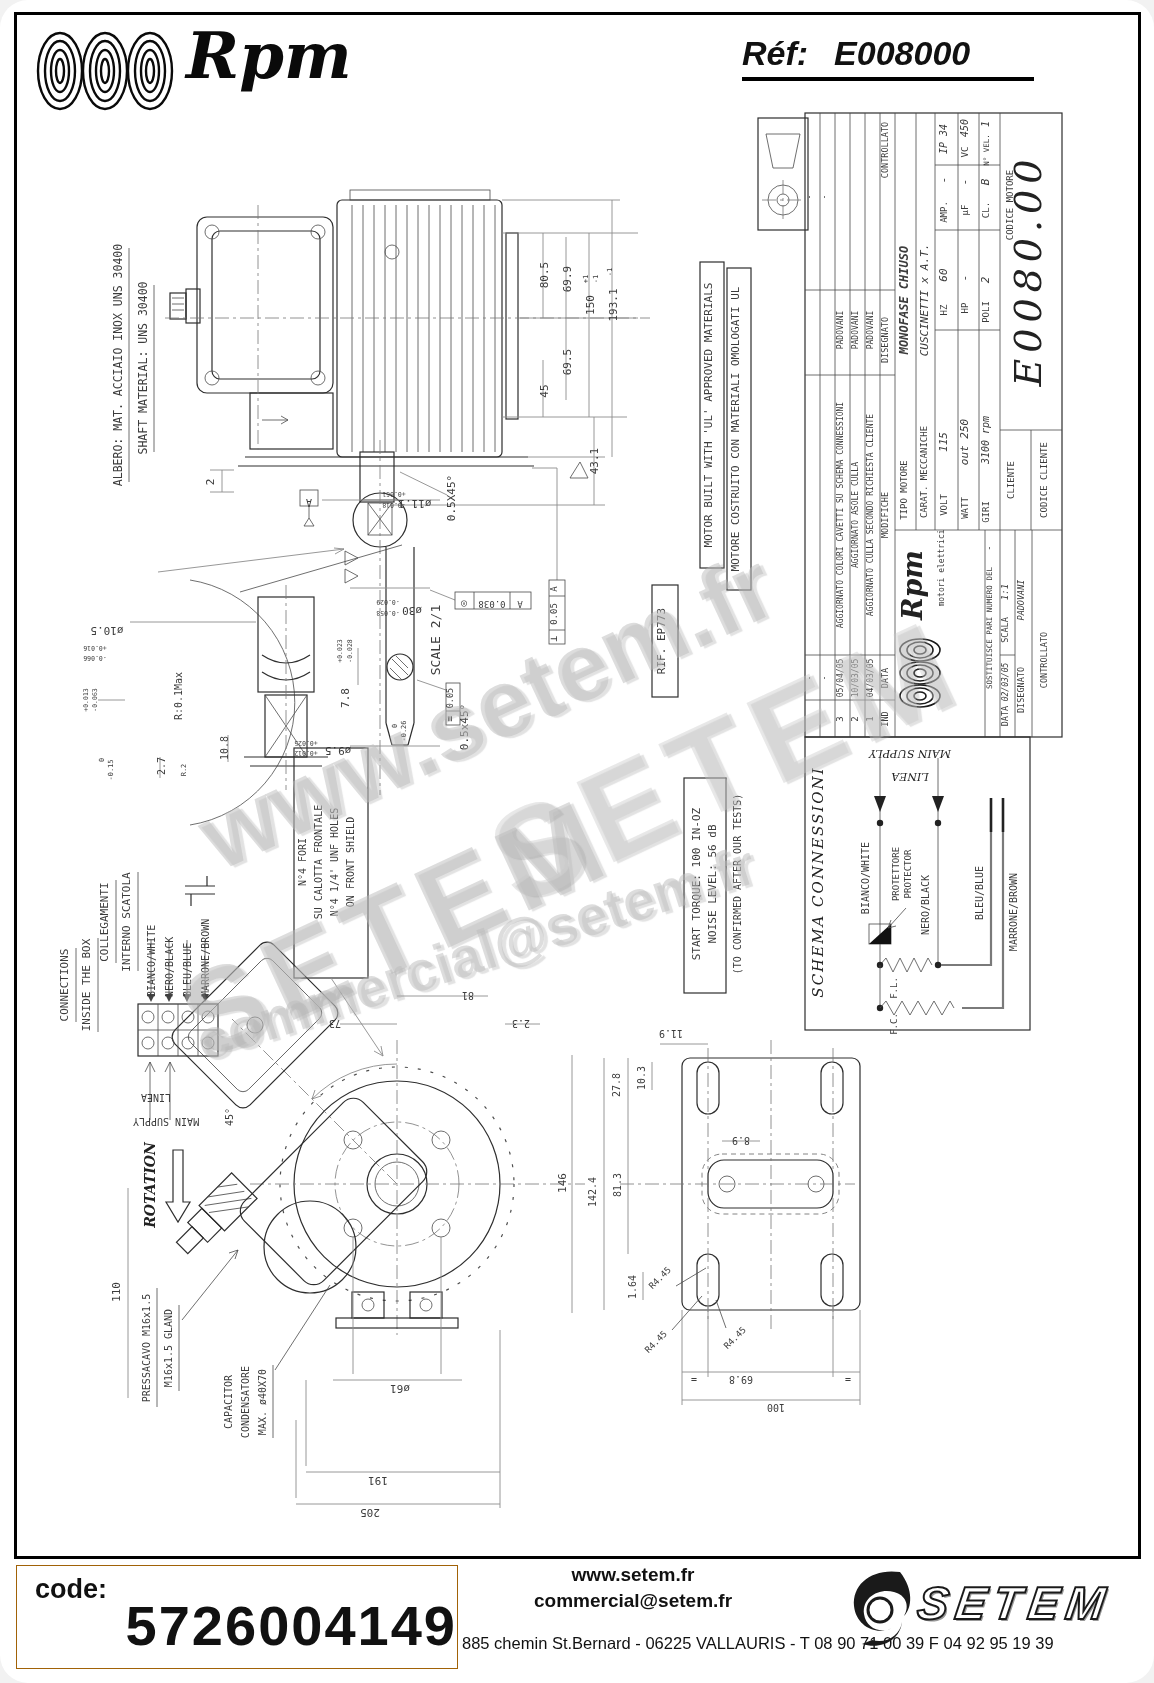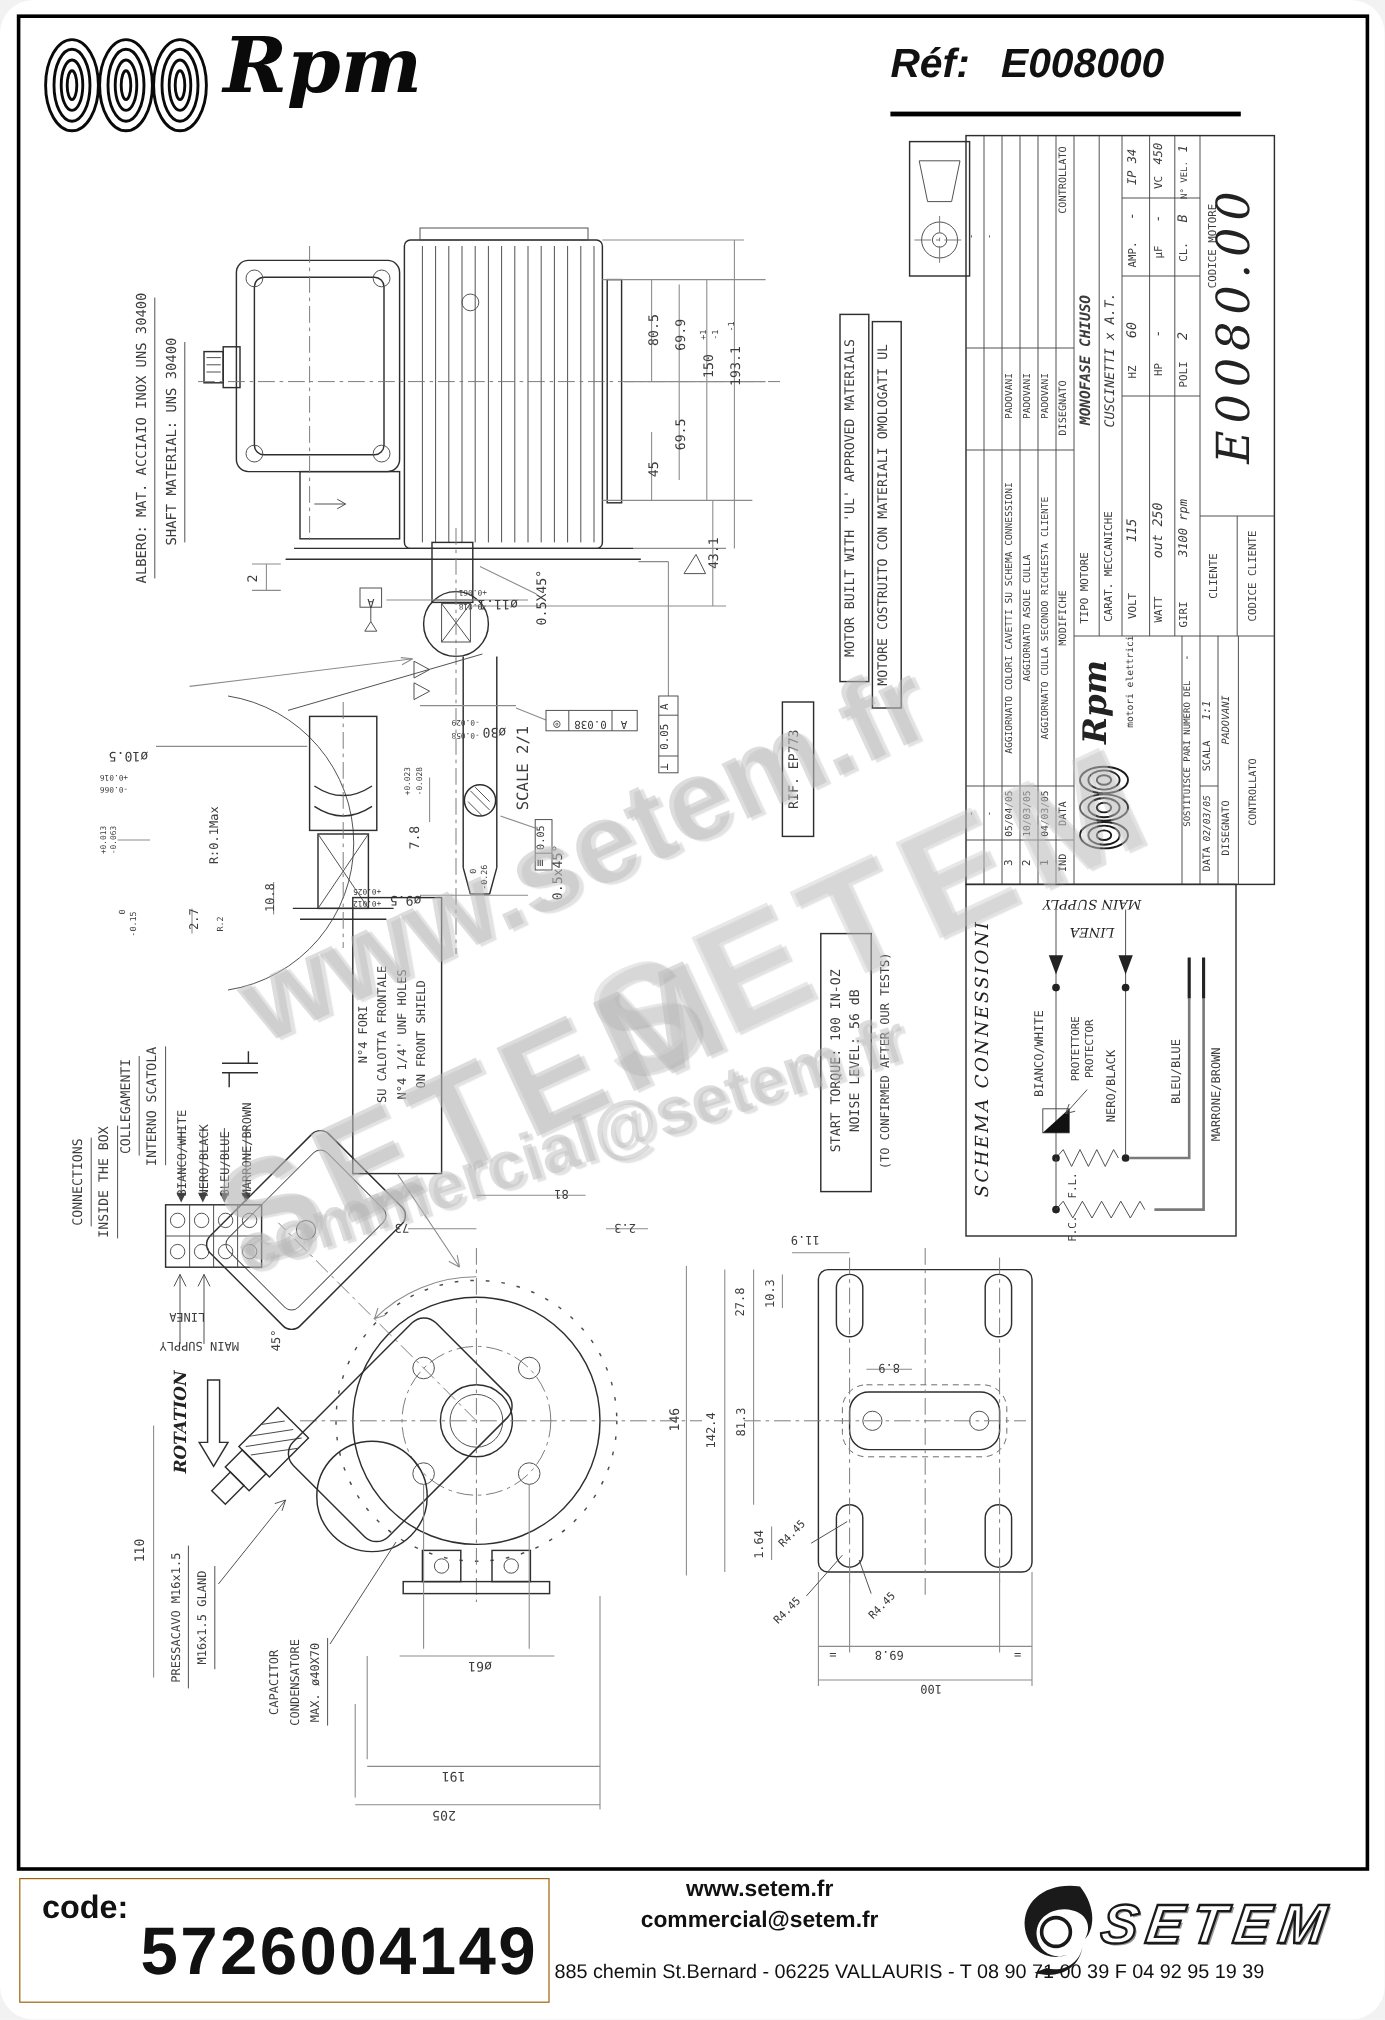--- a/index.html
+++ b/index.html
@@ -4,21 +4,21 @@
 <style>
   html,body{margin:0;padding:0;background:#f2f2f2;}
   #page{position:relative;width:1154px;height:1683px;background:#fff;overflow:hidden;
         font-family:"Liberation Sans",sans-serif;color:#111;border-radius:28px;}
   #frame{position:absolute;left:14px;top:12px;width:1121px;height:1541px;border:3px solid #000;}
   
   #logo-rpm{position:absolute;left:186px;top:18px;font-family:"DejaVu Serif",serif;
             font-style:italic;font-weight:bold;font-size:64px;color:#0a0a0a;z-index:2;}
   #hdr-ref{position:absolute;left:742px;top:34px;width:292px;z-index:2;
            font-style:italic;font-weight:bold;font-size:34px;border-bottom:4px solid #000;
-           padding-bottom:20px;white-space:nowrap;}
+           padding-bottom:4px;white-space:nowrap;}
   #hdr-ref .rv{margin-left:26px;}
   
   .wm{position:absolute;z-index:3;font-weight:bold;pointer-events:none;
       color:rgba(188,188,188,0.50);text-shadow:3px 3px 1px rgba(150,150,150,0.28);
       transform-origin:left top;white-space:nowrap;}
   #wm1{left:182px;top:792px;font-size:96px;transform:rotate(-25deg);}
   #wm2{left:160px;top:962px;font-size:118px;transform:rotate(-25deg);letter-spacing:10px;}
   #wm3{left:188px;top:1012px;font-size:56px;transform:rotate(-18deg);}
   #wm4{left:468px;top:800px;font-size:128px;transform:rotate(-25deg);letter-spacing:12px;
        color:rgba(200,200,200,0.42);}
@@ -30,21 +30,21 @@
   .part{stroke:#2e2e2e;fill:none;stroke-width:1.2;}
   .thin{stroke:#4a4a4a;fill:none;stroke-width:0.8;}
   .dim{stroke:#8c8c8c;fill:none;stroke-width:0.9;}
   .cl{stroke:#777;fill:none;stroke-width:0.8;stroke-dasharray:14 4 3 4;}
   .dash{stroke:#666;fill:none;stroke-width:0.8;stroke-dasharray:5 4;}
   .gray{stroke:#7a7a7a;fill:none;stroke-width:2.2;}
   
   #codebox{position:absolute;left:16px;top:1565px;width:440px;height:102px;z-index:4;
            border:1px solid #a16207;background:#fff;}
   #codebox .cl1{font-size:27px;font-weight:bold;margin:8px 0 0 18px;}
-  #codebox .cl2{font-size:56px;font-weight:bold;letter-spacing:2px;margin:-12px 0 0 100px;}
+  #codebox .cl2{font-size:56px;font-weight:bold;letter-spacing:2px;margin:-12px 0 0 100px;text-align:right;}
   #f-web{position:absolute;left:468px;top:1562px;width:330px;text-align:center;z-index:4;
          font-weight:bold;font-size:19px;line-height:26px;}
   #f-addr{position:absolute;left:462px;top:1634px;width:680px;z-index:4;font-size:16.5px;
           white-space:nowrap;}
   #f-setem{position:absolute;left:918px;top:1576px;z-index:4;font-size:46px;font-weight:bold;
            font-style:italic;letter-spacing:7px;transform:skewX(-8deg);color:#fff;
            -webkit-text-stroke:2px #1a1a1a;text-shadow:2px 2px 0 #999;}
   #f-swirl{position:absolute;left:842px;top:1566px;z-index:4;}
 </style>
 </head>

